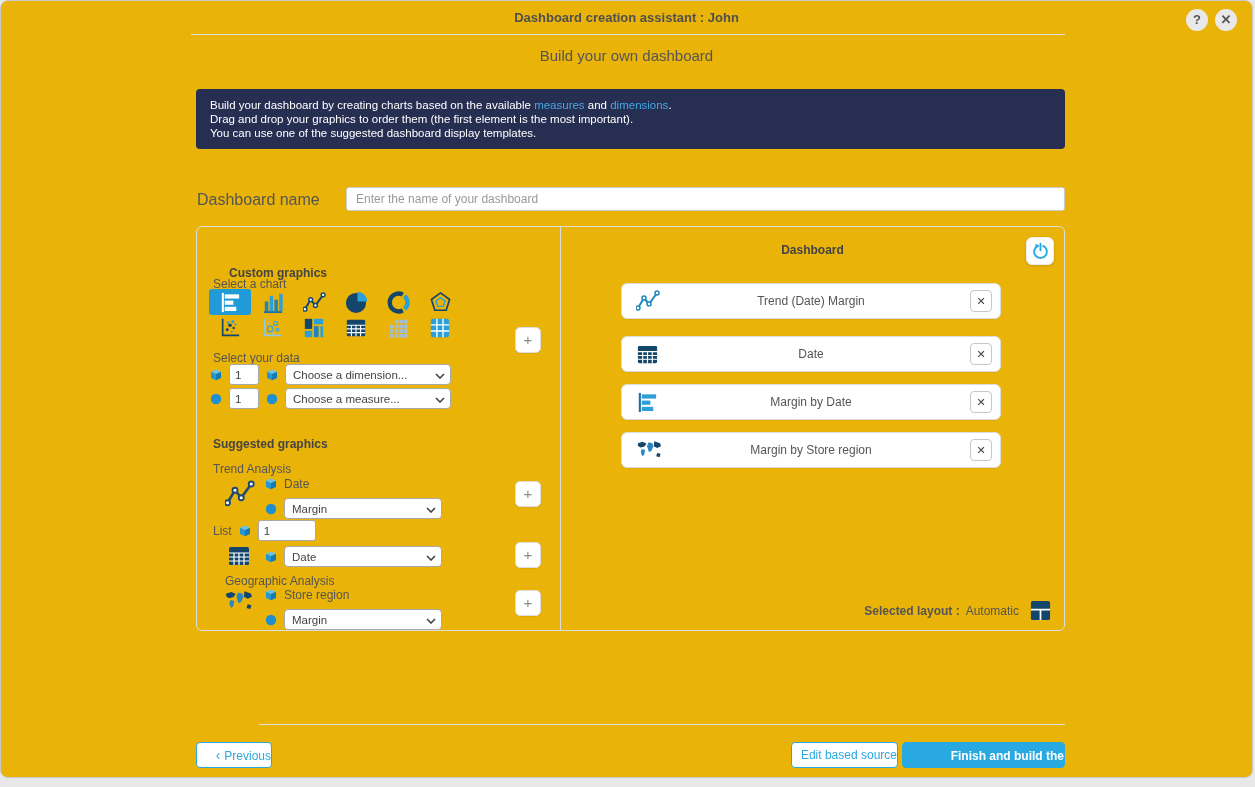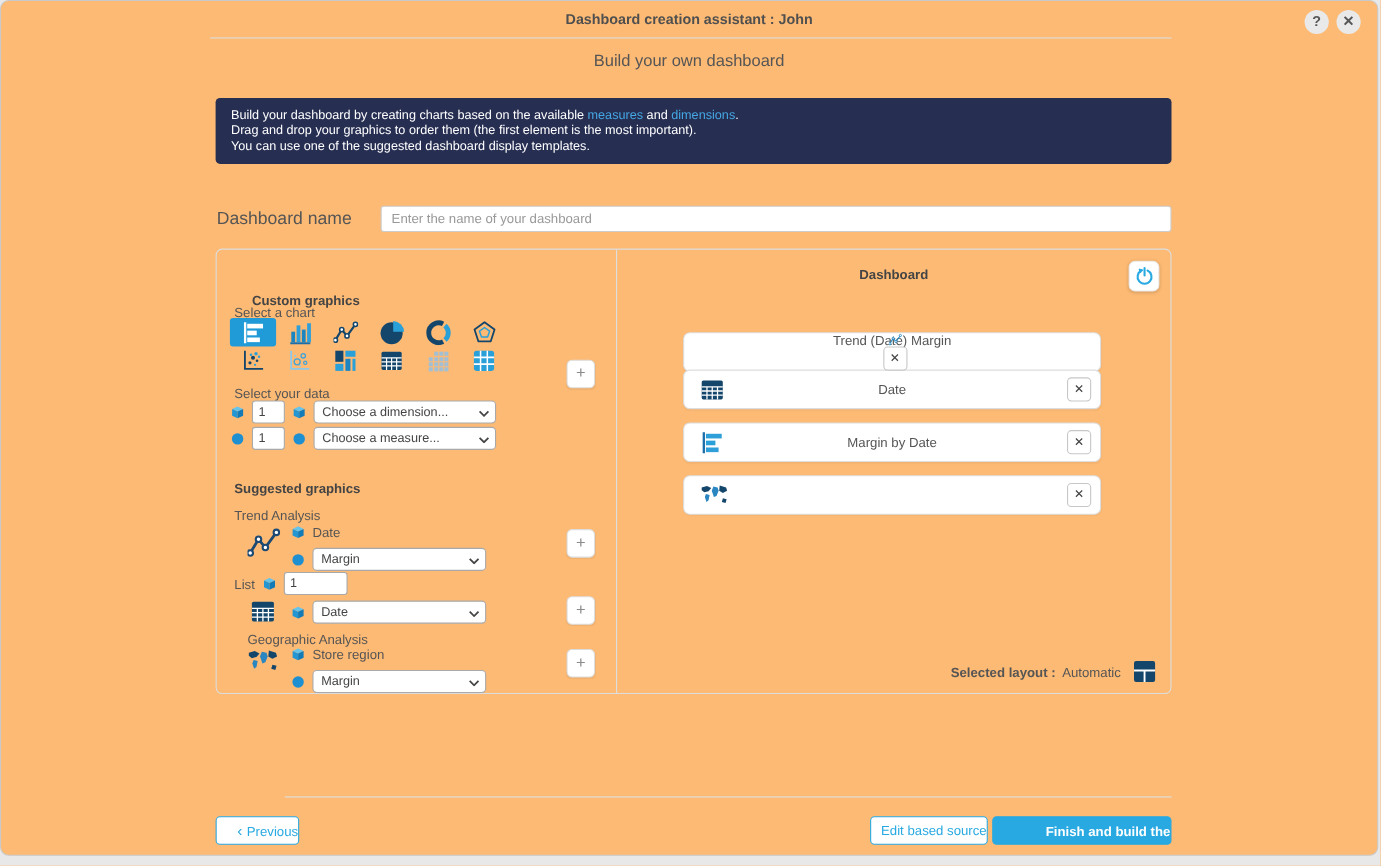--- a/index.html
+++ b/index.html
@@ -1,20 +1,20 @@
 <!DOCTYPE html>
 <html><head>
 <meta charset="utf-8">
 <style>
   * { margin:0; padding:0; box-sizing:border-box; }
   html,body { width:1255px; height:787px; }
   body { background:#e8e8e8; font-family:"Liberation Sans", sans-serif; position:relative; }
 
   .modal { position:absolute; left:0; top:0; width:1253px; height:778px;
-           background:#fdba74; border:1px solid #c9c9c9; border-radius:8px; overflow:hidden; }
+           background:#eab308; border:1px solid #c9c9c9; border-radius:8px; overflow:hidden; }
 
   
   .hdr-title { position:absolute; top:0; left:0; width:100%; height:33px; line-height:33px;
                text-align:center; font-size:13px; font-weight:bold; color:#4f4f4f; }
   .hdr-border { position:absolute; top:33px; left:190px; width:874px; height:0; border-top:1px solid #dcdcdc; }
   .circle-btn { position:absolute; top:8px; width:22px; height:22px; border-radius:50%;
                 background:#e9e9e9; color:#555; font-size:13px; font-weight:bold;
                 text-align:center; line-height:22px; cursor:pointer; }
   .help-btn  { right:44px; }
   .close-btn { right:15px; }
@@ -411,21 +411,21 @@
     </div>
 
     <div class="right-col">
       <div class="dash-title">Dashboard</div>
       <div class="reset-btn">
         <svg width="19" height="19" viewBox="0 0 24 24">
             <use href="#s-power"></use>
           </svg>
       </div>
 
-      <div class="card" style="top:75px;flex-direction:column;">
+      <div class="card" style="top:56px;">
         <svg width="26" height="24" viewBox="0 0 24 24" style="color:#2187c0; z-index:2;">
             <use href="#s-line"></use>
           </svg>
         <div class="card-label">Trend (Date) Margin</div>
         <div class="card-x">✕</div>
       </div>
       <div class="card" style="top:109px;">
         <svg width="25" height="23" viewBox="0 0 24 24" style="z-index:2;">
             <use href="#s-table"></use>
           </svg>
@@ -436,20 +436,21 @@
         <svg width="25" height="23" viewBox="0 0 24 24" style="z-index:2;">
             <use href="#s-barh-duo"></use>
           </svg>
         <div class="card-label">Margin by Date</div>
         <div class="card-x">✕</div>
       </div>
       <div class="card" style="top:205px;">
         <svg width="27" height="20" viewBox="0 0 28 20" style="z-index:2;">
             <use href="#s-map"></use>
           </svg>
+        <div class="card-label">Margin by Store region</div>
         <div class="card-x">✕</div>
       </div>
 
       <div class="layout-row">
         <span class="layout-lbl">Selected layout :</span>
         <span class="layout-val">Automatic</span>
         <svg width="23" height="23" viewBox="0 0 24 24">
             <use href="#s-layout"></use>
           </svg>
       </div>

